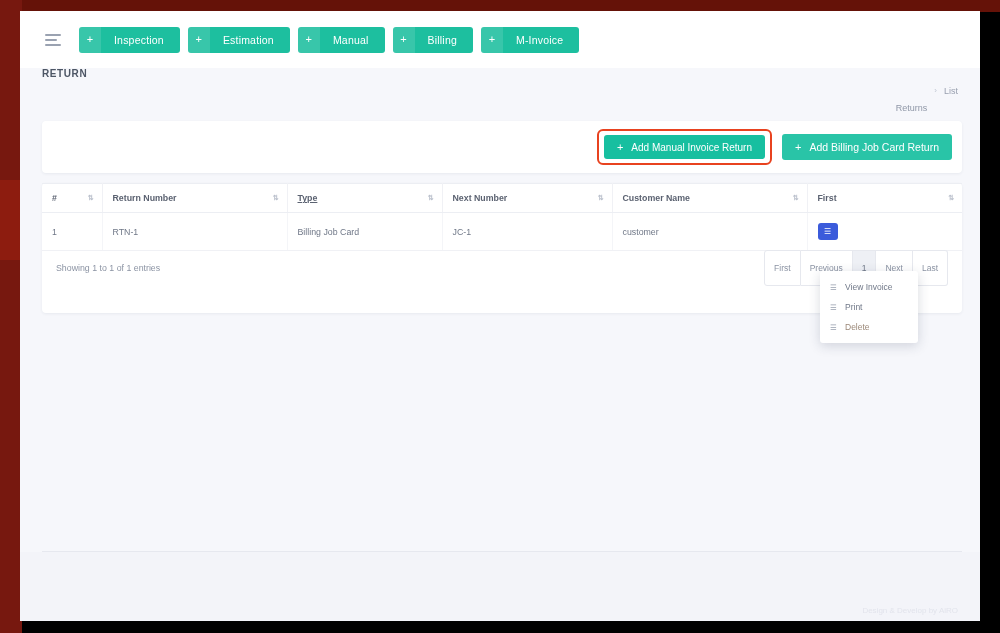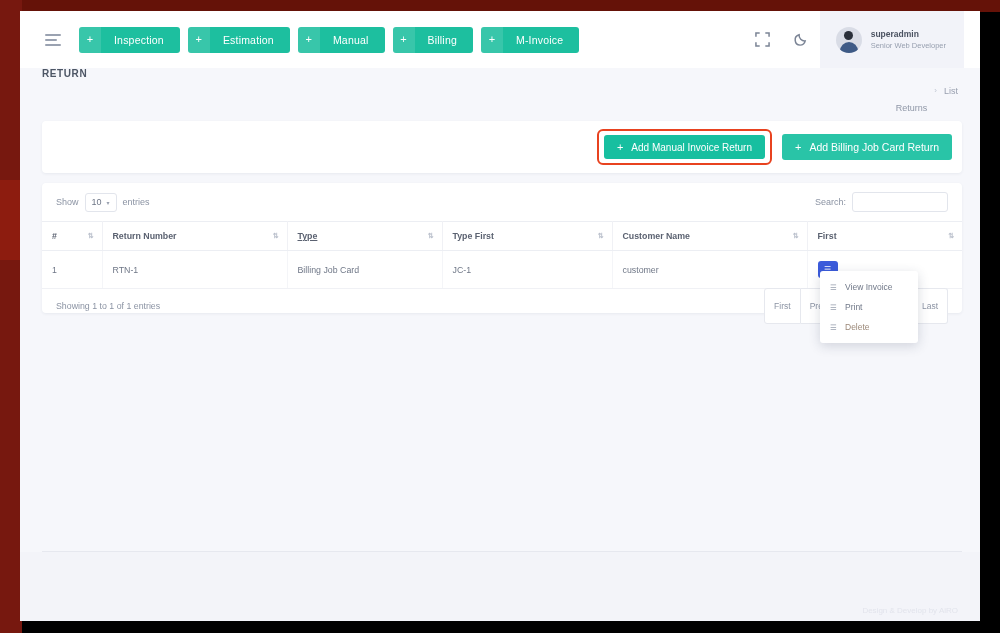--- a/index.html
+++ b/index.html
@@ -269,40 +269,20 @@
         <div class="navbtn">
           <span class="plus">+</span>
           <span class="lbl">Billing</span>
         </div>
         <div class="navbtn">
           <span class="plus">+</span>
           <span class="lbl">M-Invoice</span>
         </div>
       </div>
 
-      <div class="nav-right">
-        <div class="nav-icon">
-          <svg viewBox="0 0 16 16">
-            <path d="M1 5V1h4M11 1h4v4M15 11v4h-4M5 15H1v-4"></path>
-          </svg>
-        </div>
-        <div class="nav-icon">
-          <svg viewBox="0 0 16 16">
-            <path d="M13 9.5A6 6 0 0 1 6.5 3a5.6 5.6 0 0 0 1 11 5.7 5.7 0 0 0 5.5-4.5z"></path>
-          </svg>
-        </div>
-        <div class="profile">
-          <div class="avatar"></div>
-          <div>
-            <div class="nm">superadmin</div>
-            <div class="rl">Senior Web Developer</div>
-          </div>
-        </div>
-        <div class="navbar-tail"></div>
-      </div>
     </div>
 
     <div class="titlerow">
       <div class="page-title">RETURN</div>
       <div class="breadcrumb">
         <span class="crumb-link">Returns</span>
         <span class="sep">›</span>
         <span class="crumb-cur">List</span>
       </div>
     </div>
@@ -317,51 +297,38 @@
         </div>
         <div class="btn-teal btn-ghost">
           <span class="p">+</span>
           <span>Add Billing Job Card Return</span>
         </div>
       </div>
     </div>
 
     <div class="card table-card">
 
-      <div class="tbl-top">
-        <span>Show</span>
-        <span class="len-sel">
-          <span class="v">10</span>
-          <span class="car">▾</span>
-        </span>
-        <span>entries</span>
-
-        <span class="search-wrap">
-          <span>Search:</span>
-          <input class="search-input" type="text" placeholder="" style="">
-        </span>
-      </div>
 
       <table>
         <thead>
           <tr>
             <th class="col-id">
               <span>#</span>
               <span class="sorter">⇅</span>
             </th>
             <th class="col-rn">
               <span>Return Number</span>
               <span class="sorter">⇅</span>
             </th>
             <th class="col-ty">
               <span>Type</span>
               <span class="sorter">⇅</span>
             </th>
             <th class="col-tn">
-              <span>Type First</span>
+              <span>Next Number</span>
               <span class="sorter">⇅</span>
             </th>
             <th class="col-cn">
               <span>Customer Name</span>
               <span class="sorter">⇅</span>
             </th>
             <th>
               <span>First</span>
               <span class="sorter">⇅</span>
             </th>

